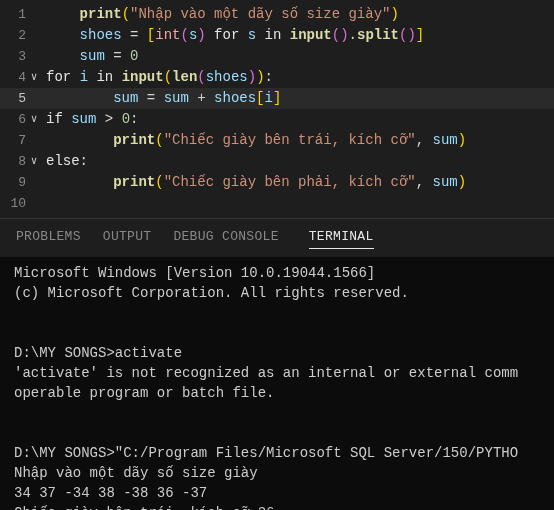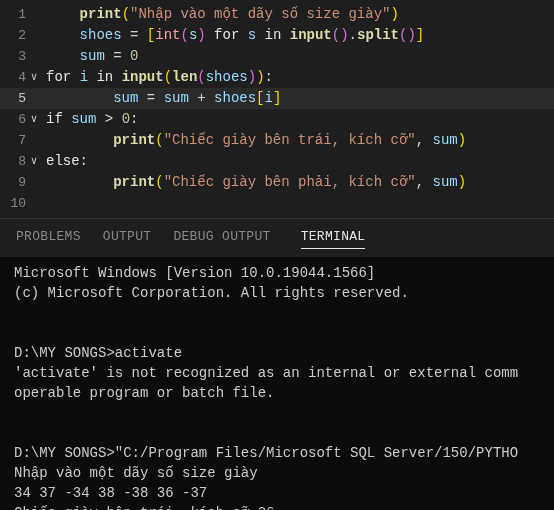--- a/index.html
+++ b/index.html
@@ -157,17 +157,17 @@
         <span class="lineno">10</span>
         <span class="chev"></span>
       </div>
       <div class="codecell"></div>
     </div>
   </div>
 
 <div class="panel-tabs" id="panel-tabs">
     <div class="panel-tab">PROBLEMS</div>
     <div class="panel-tab">OUTPUT</div>
-    <div class="panel-tab">DEBUG OUTPUT</div>
+    <div class="panel-tab">DEBUG CONSOLE</div>
     <div class="panel-tab active-tab">TERMINAL</div>
   </div>
 
 <div class="terminal" id="terminal"><div>Microsoft Windows [Version 10.0.19044.1566]</div><div>(c) Microsoft Corporation. All rights reserved.</div><div>&nbsp;</div><div>&nbsp;</div><div>D:\MY SONGS&gt;activate</div><div>'activate' is not recognized as an internal or external comm</div><div>operable program or batch file.</div><div>&nbsp;</div><div>&nbsp;</div><div>D:\MY SONGS&gt;"C:/Program Files/Microsoft SQL Server/150/PYTHO</div><div>Nhập vào một dãy số size giày</div><div>34 37 -34 38 -38 36 -37</div><div>Chiếc giày bên trái, kích cỡ 36</div></div>
 
 </body></html>

